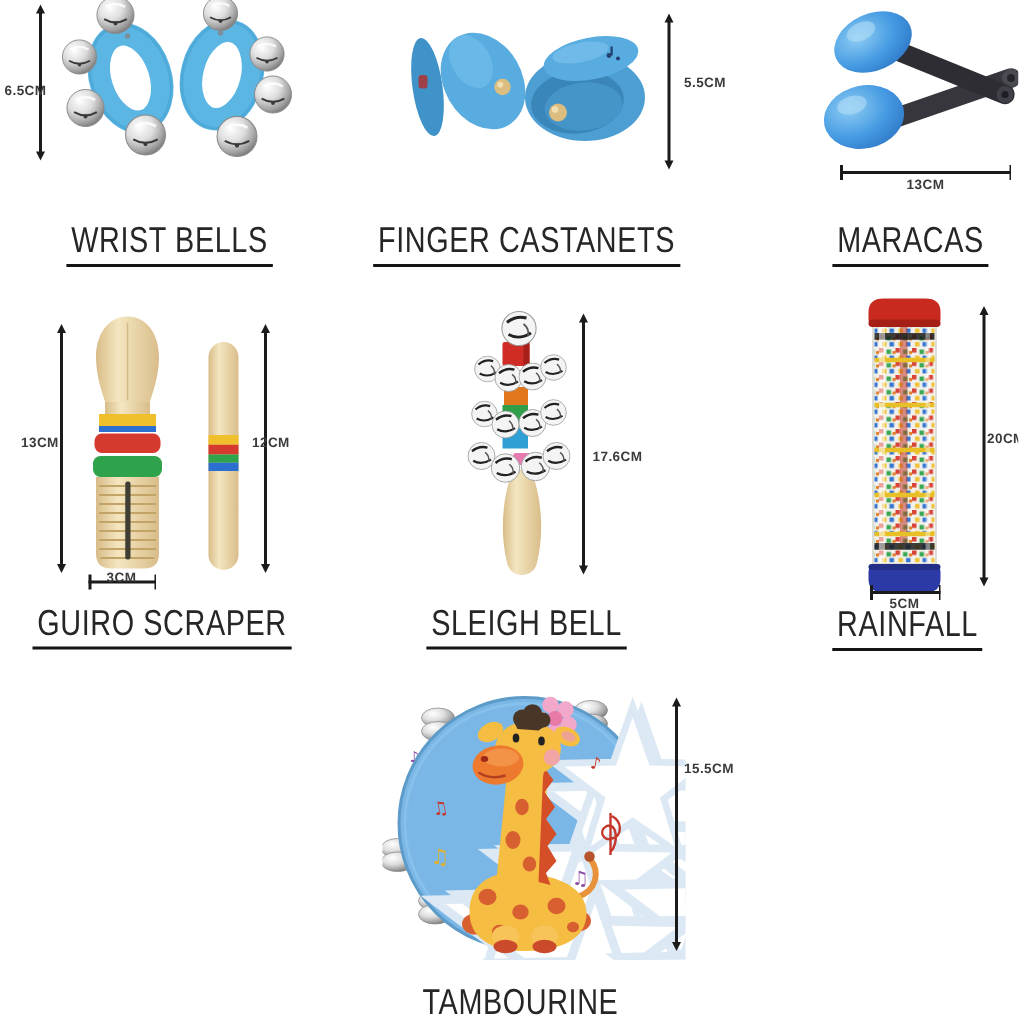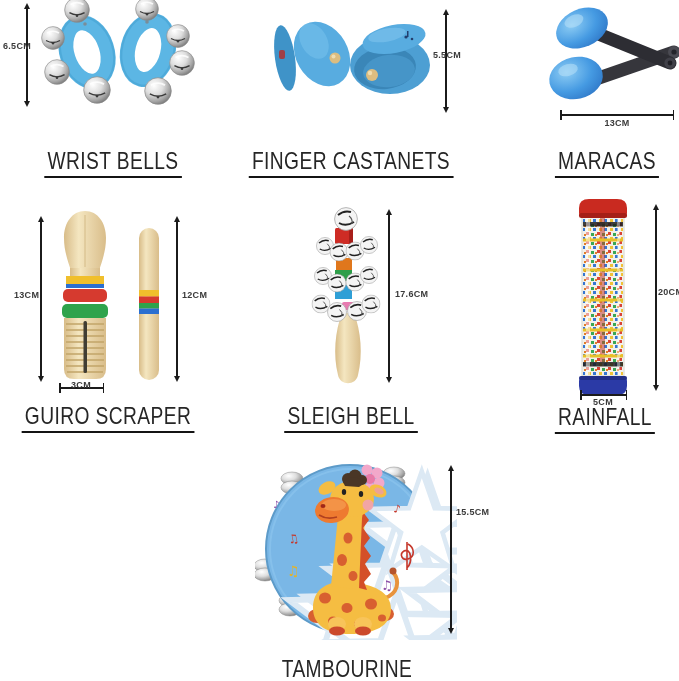--- a/index.html
+++ b/index.html
@@ -316,37 +316,37 @@
       <ellipse cx="106" cy="36" rx="2.2" ry="3" fill="#222222"></ellipse>
       <circle cx="113" cy="47" r="5.5" fill="#f2a2b0" opacity="0.9"></circle>
       <ellipse cx="77" cy="52" rx="17" ry="13" transform="rotate(-8 77 52)" fill="#ee7a30"></ellipse>
       <ellipse cx="79" cy="47" rx="12" ry="6" fill="#f49a4e" opacity="0.8"></ellipse>
       <ellipse cx="68" cy="48" rx="2.5" ry="2" fill="#a02818"></ellipse>
       <path d="M64,57 Q72,62 82,59" stroke="#b04020" stroke-width="1.6" fill="none"></path>
     </g>
   </svg>
 
   <div class="dim-v" style="left:26px;top:8px;height:94px"></div>
-  <span class="dim-text" style="left:3px;top:42px">6.5CM</span>
+  <span class="dim-text" style="left:3px;top:56px">6.5CM</span>
 
   <div class="dim-v" style="left:445px;top:14px;height:94px"></div>
-  <span class="dim-text" style="left:433px;top:51px">5.5CM</span>
+  <span class="dim-text" style="left:456px;top:51px">5.5CM</span>
 
   <div class="dim-h" style="left:560px;top:114px;width:114px"></div>
   <span class="dim-text center-x" style="left:617px;top:119px">13CM</span>
 
   <div class="dim-v" style="left:40px;top:221px;height:156px"></div>
   <span class="dim-text" style="left:14px;top:291px">13CM</span>
   <div class="dim-h" style="left:59px;top:387px;width:45px"></div>
   <span class="dim-text center-x" style="left:81px;top:381px">3CM</span>
   <div class="dim-v" style="left:176px;top:221px;height:156px"></div>
-  <span class="dim-text" style="left:182px;top:291px">12CM</span>
+  <span class="dim-text" style="left:168px;top:291px">12CM</span>
 
   <div class="dim-v" style="left:388px;top:214px;height:164px"></div>
-  <span class="dim-text" style="left:395px;top:290px">17.6CM</span>
+  <span class="dim-text" style="left:395px;top:300px">17.6CM</span>
 
   <div class="dim-v" style="left:655px;top:209px;height:177px"></div>
   <span class="dim-text" style="left:658px;top:288px">20CM</span>
   <div class="dim-h" style="left:580px;top:394px;width:47px"></div>
   <span class="dim-text center-x" style="left:603px;top:398px">5CM</span>
 
   <div class="dim-v" style="left:450px;top:470px;height:159px"></div>
   <span class="dim-text" style="left:456px;top:508px">15.5CM</span>
 
   <div class="product-label" style="left:113px;top:148px">WRIST BELLS</div>

